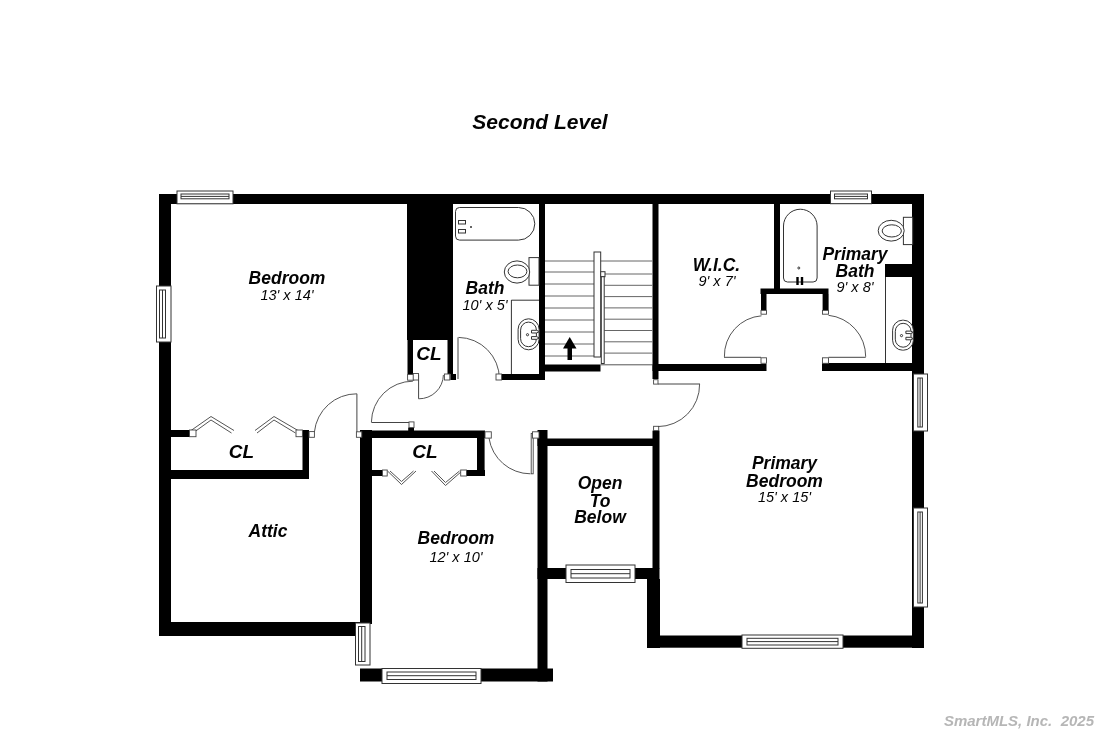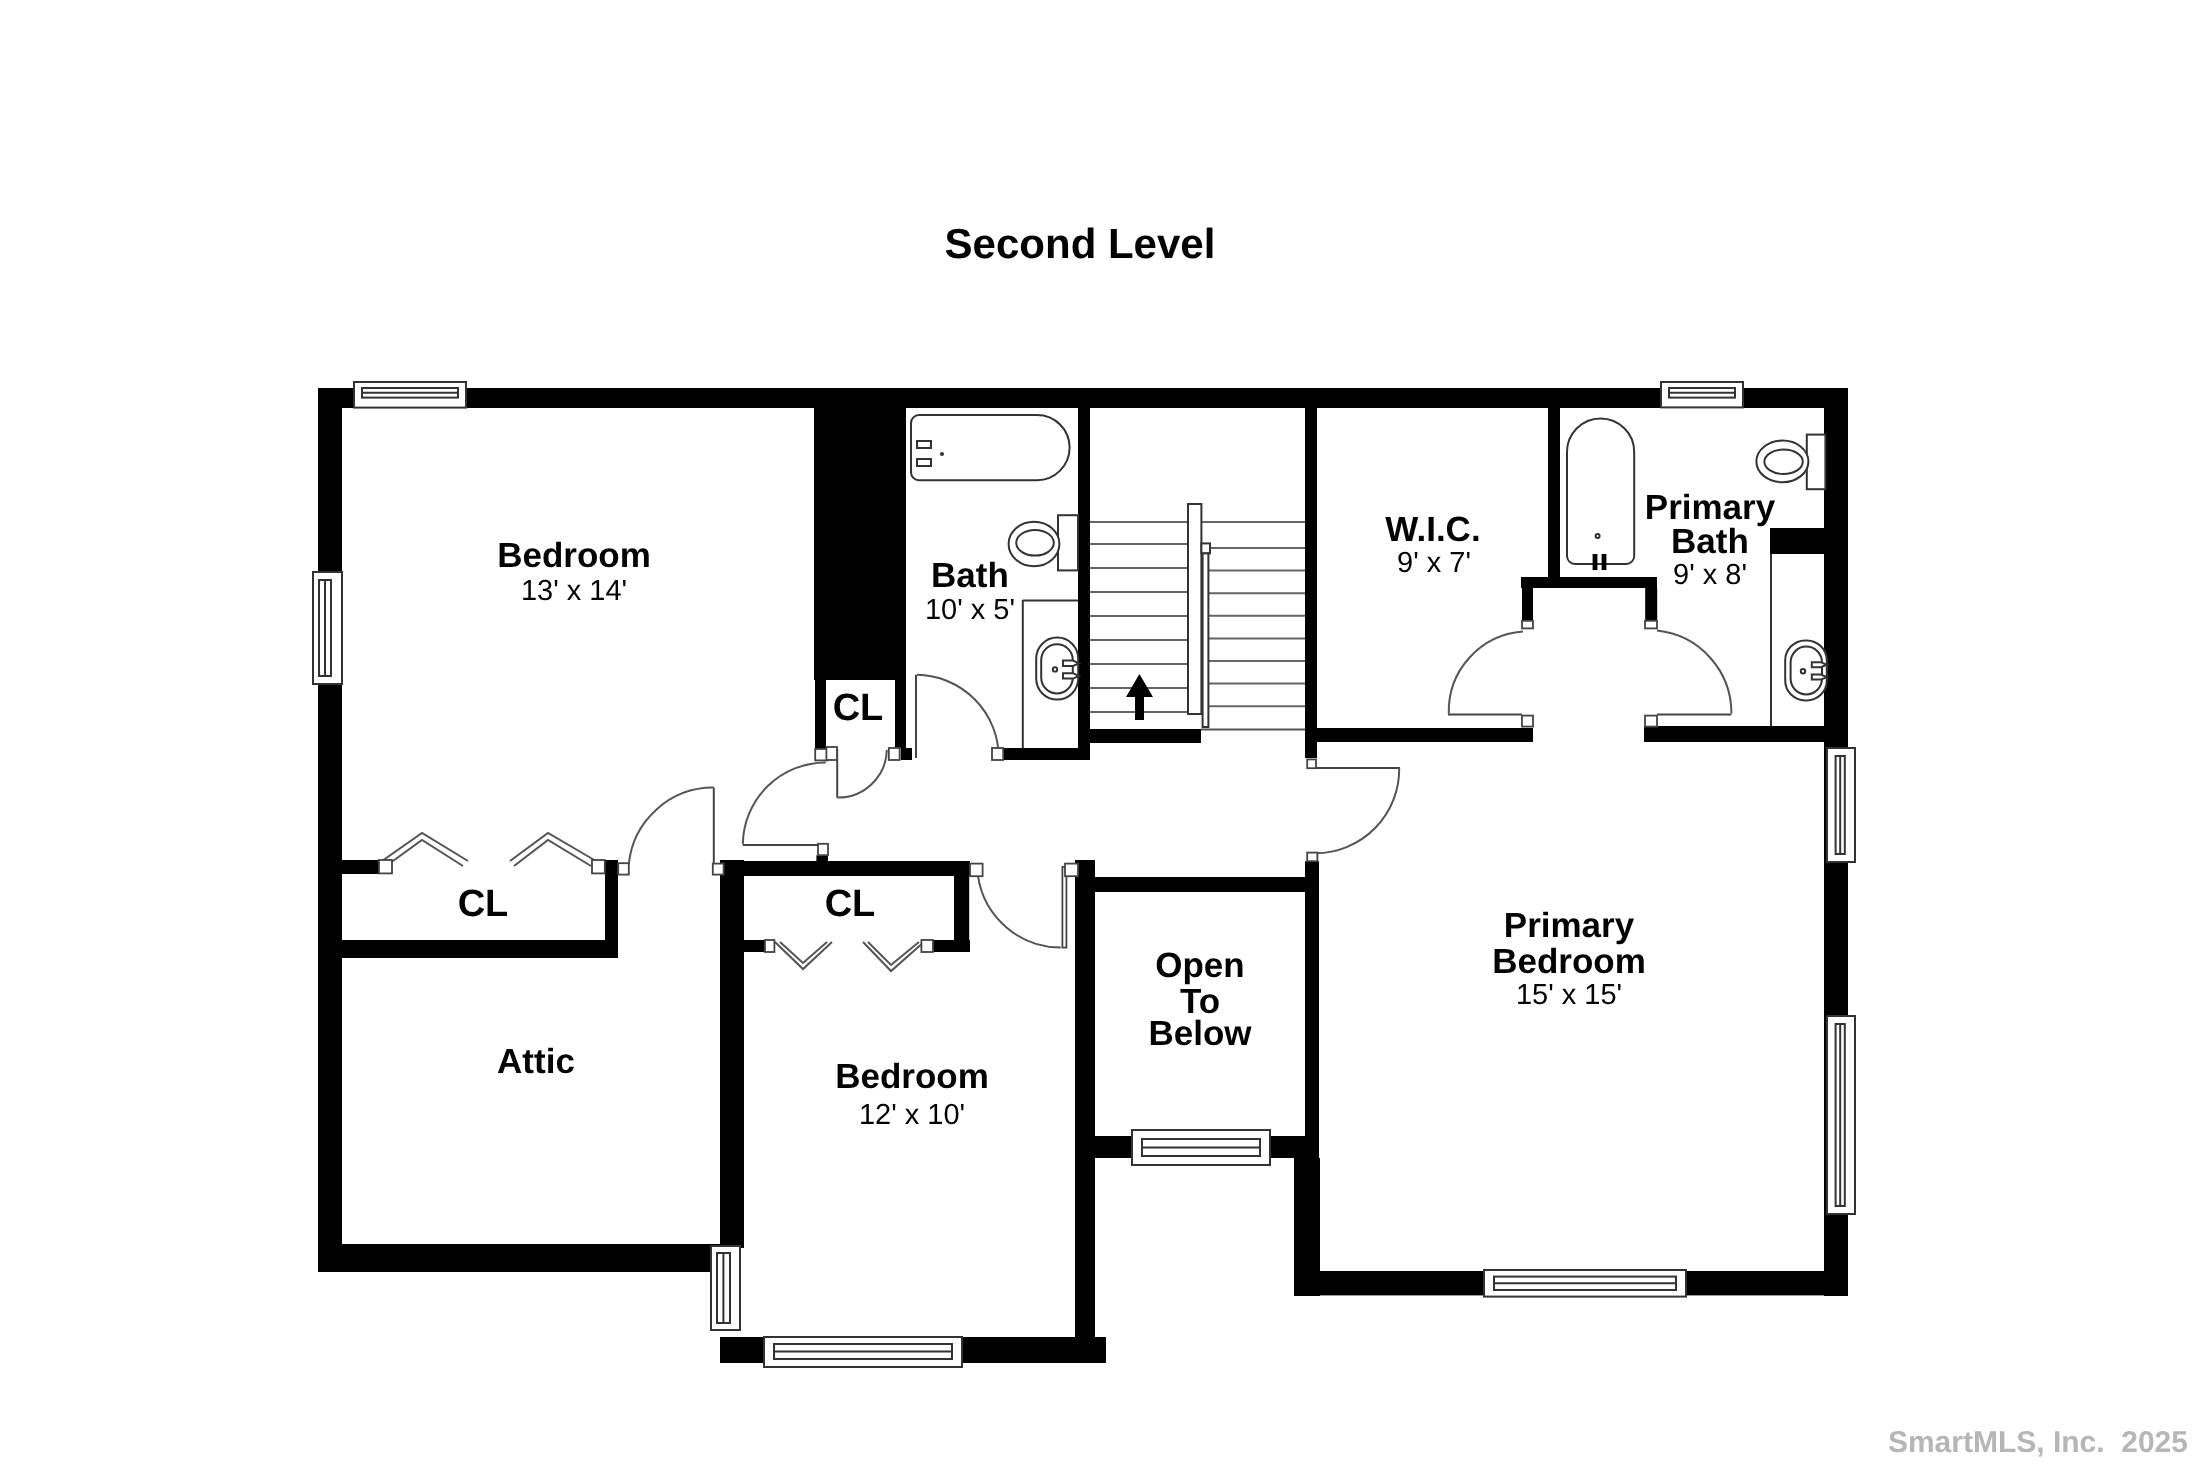--- a/index.html
+++ b/index.html
@@ -1,16 +1,16 @@
 <!DOCTYPE html>
 <html><head>
 <meta charset="utf-8">
 <style>
   html,body{margin:0;padding:0;background:#ffffff;}
-  .page{position:relative;width:1100px;height:733px;background:#ec4899;font-family:"Liberation Sans", sans-serif;transform:translateZ(0);}
+  .page{position:relative;width:1100px;height:733px;background:#ec4899;font-family:"Liberation Sans", sans-serif;transform:translateZ(0);font-style:italic;}
   svg{position:absolute;left:0;top:0;opacity:0.999;}
   text{font-family:"Liberation Sans", sans-serif;fill:rgba(0,0,0,0.99);}
   .rn{font-weight:bold;font-size:17.5px;}
   .dim{font-size:14.5px;}
   .cl{font-weight:bold;font-size:19px;}
   .title{font-weight:bold;font-size:21px;}
   .wm{font-weight:bold;font-size:15px;fill:rgba(181,181,181,0.99);}
 </style>
 </head>
 <body>

